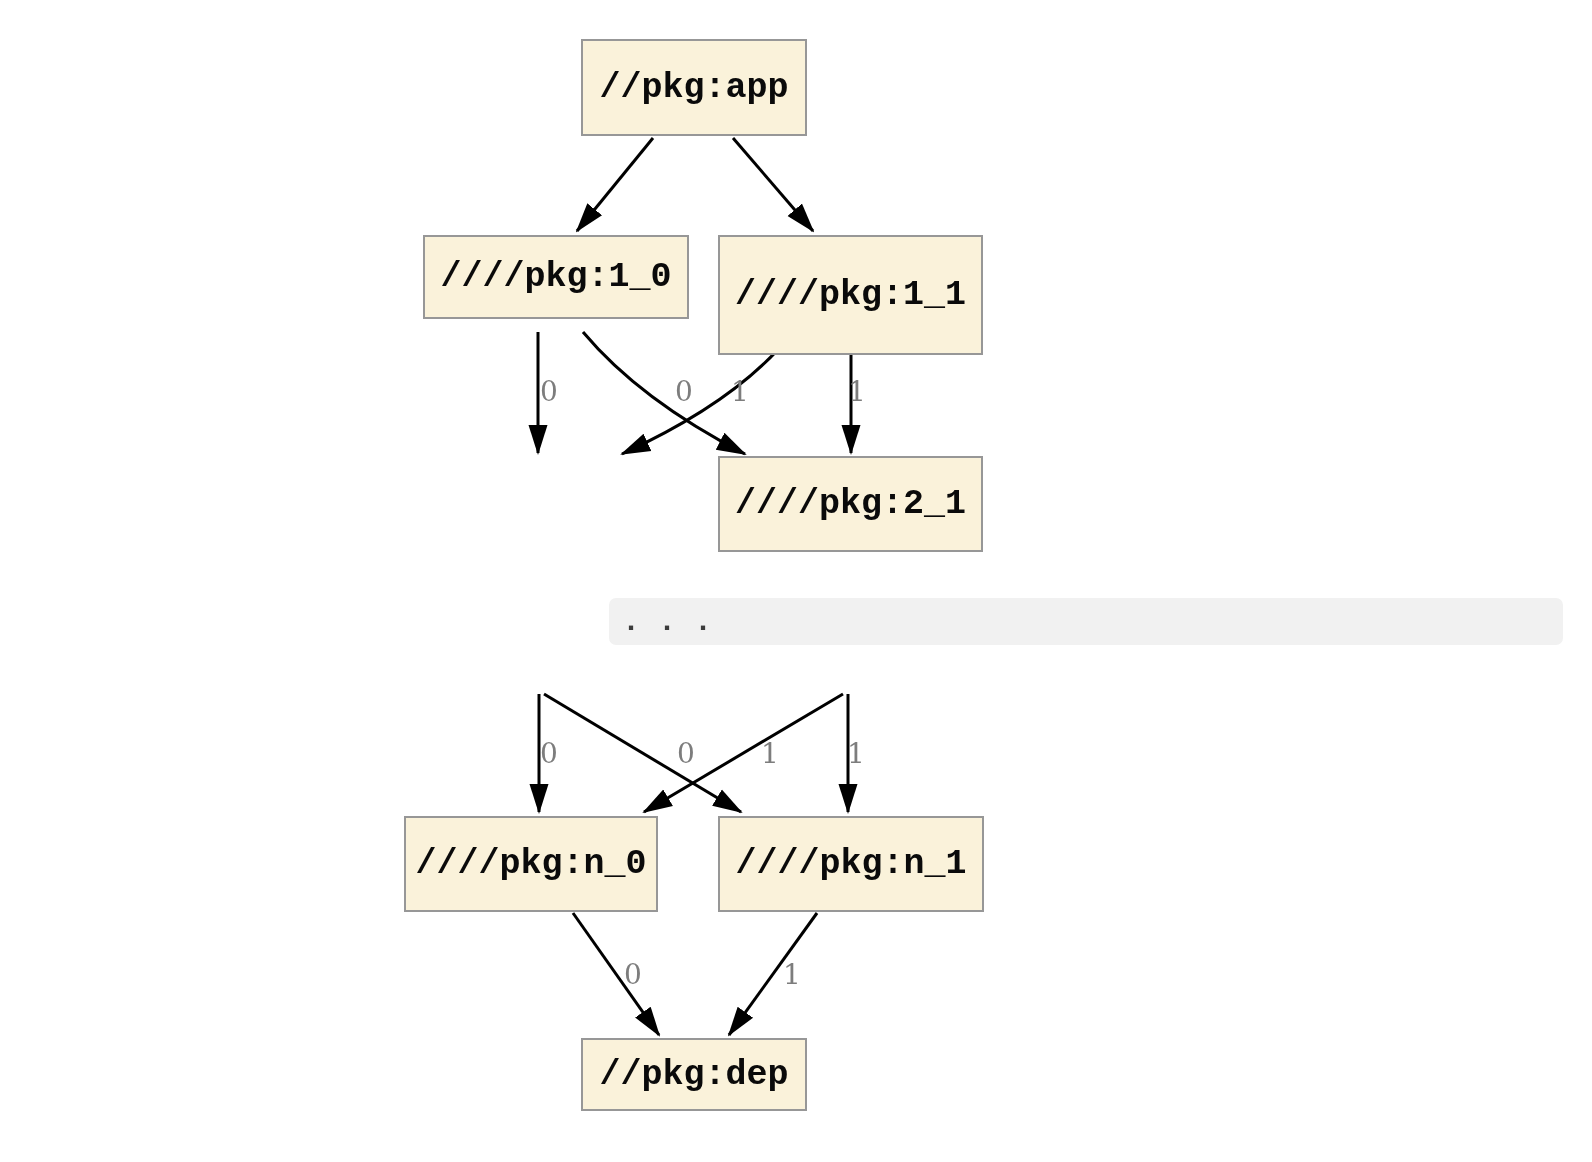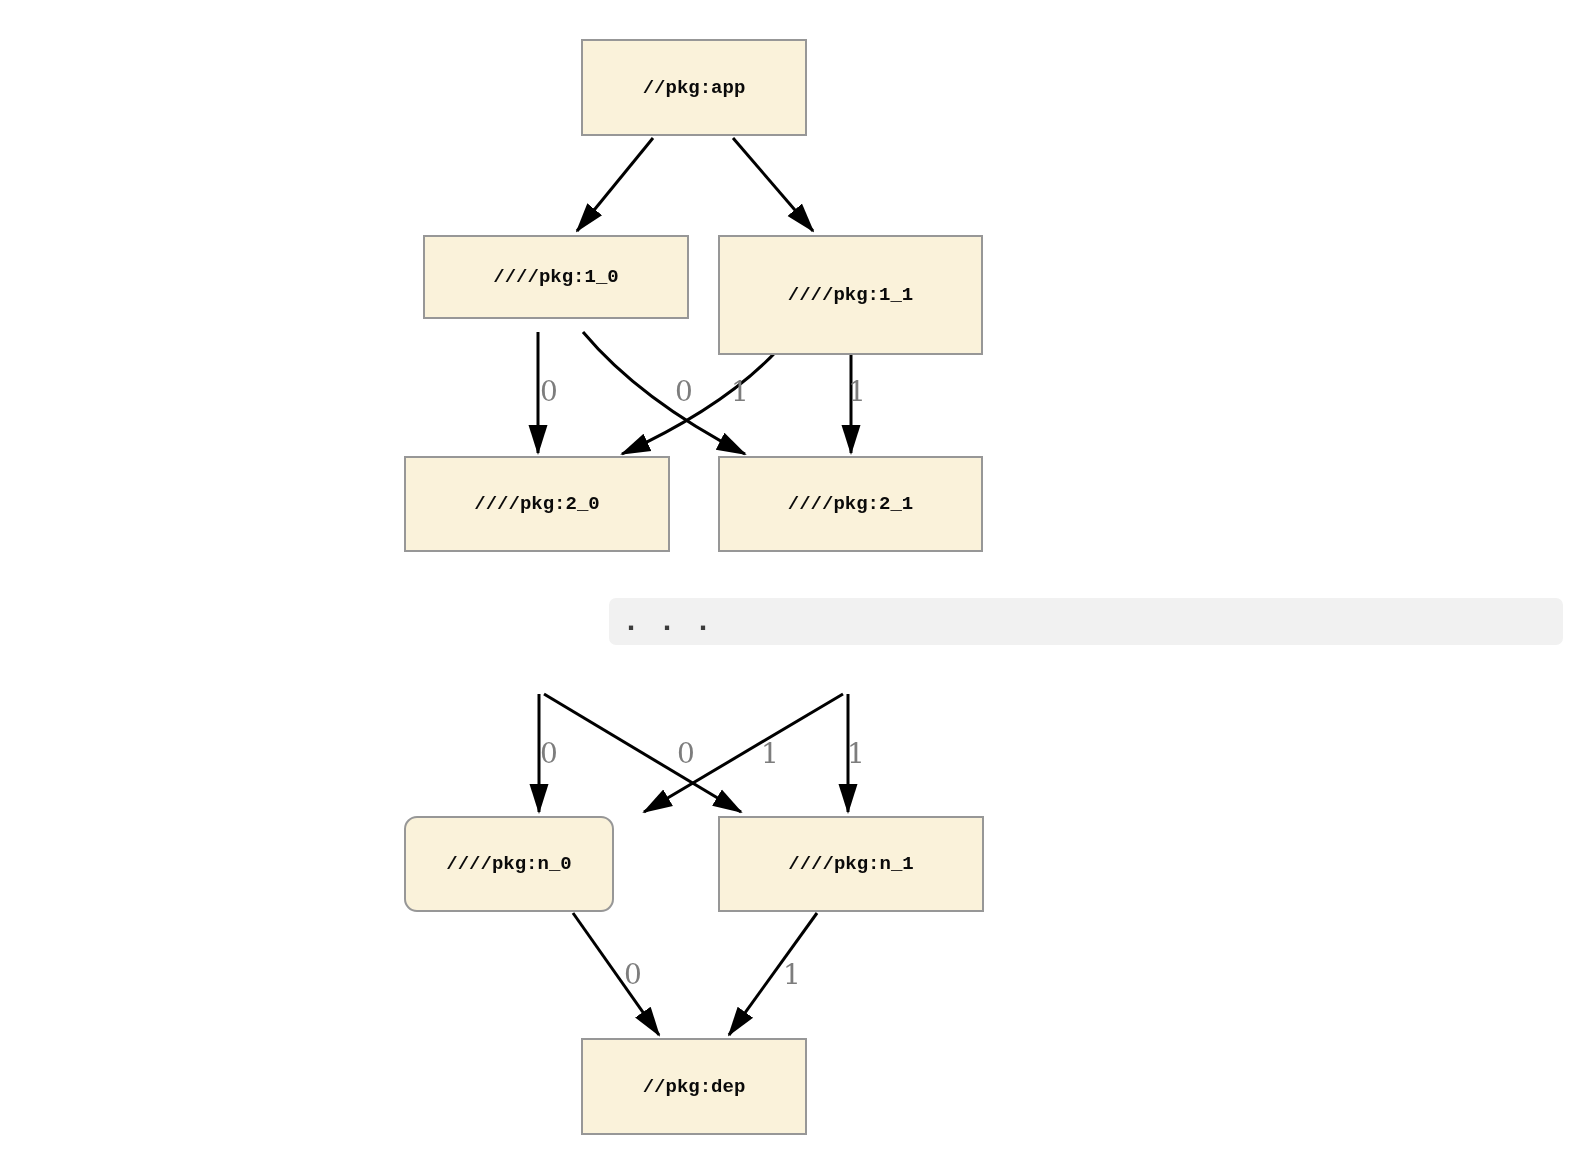--- a/index.html
+++ b/index.html
@@ -30,21 +30,21 @@
   .node {
     position: absolute;
     box-sizing: border-box;
     background: #faf2da;
     border: 2.5px solid #979797;
     display: flex;
     align-items: center;
     justify-content: center;
     font-family: "Liberation Mono", "DejaVu Sans Mono", monospace;
     font-weight: bold;
-    font-size: 19px;
+    font-size: 35px;
     color: #0a0a0a;
     white-space: nowrap;
   }
   .elabel {
     position: absolute;
     width: 22px;
     height: 38px;
     line-height: 38px;
     text-align: center;
     font-family: "DejaVu Serif", "Liberation Serif", serif;
@@ -99,29 +99,28 @@
     <path class="edge" d="M573,913 L659,1035" marker-end="url(#arrow)"></path>
     <path class="edge" d="M817,913 L729,1035" marker-end="url(#arrow)"></path>
   </svg>
 
   <div class="node" style="left:581px; top:39px;  width:226px; height:97px;">//pkg:app</div>
 
   <div class="node" style="left:404px; top:235px; width:266px; height:84px;margin-left:19px;">////pkg:1_0</div>
 
   <div class="node" style="left:718px; top:235px; width:265px; height:120px;">////pkg:1_1</div>
 
-  <div class="node" style="left:404px; top:456px; width:266px; height:96px;">////pkg:2_0</div>
 
   <div class="node" style="left:718px; top:456px; width:265px; height:96px;">////pkg:2_1</div>
 
-  <div class="node" style="left:404px; top:816px; width:210px; height:96px;border-radius:13px;">////pkg:n_0</div>
+  <div class="node" style="left:404px; top:816px; width:254px; height:96px;">////pkg:n_0</div>
 
   <div class="node" style="left:718px; top:816px; width:266px; height:96px;">////pkg:n_1</div>
 
-  <div class="node" style="left:581px; top:1038px; width:226px; height:97px;">//pkg:dep</div>
+  <div class="node" style="left:581px; top:1038px; width:226px; height:73px;">//pkg:dep</div>
 
   <div class="ellipsis-bar">
     <span class="dots">. . .</span>
   </div>
 
   <span class="elabel" style="left:538px; top:373px;">0</span>
   <span class="elabel" style="left:673px; top:373px;">0</span>
   <span class="elabel" style="left:729px; top:373px;">1</span>
   <span class="elabel" style="left:846px; top:373px;">1</span>
 

